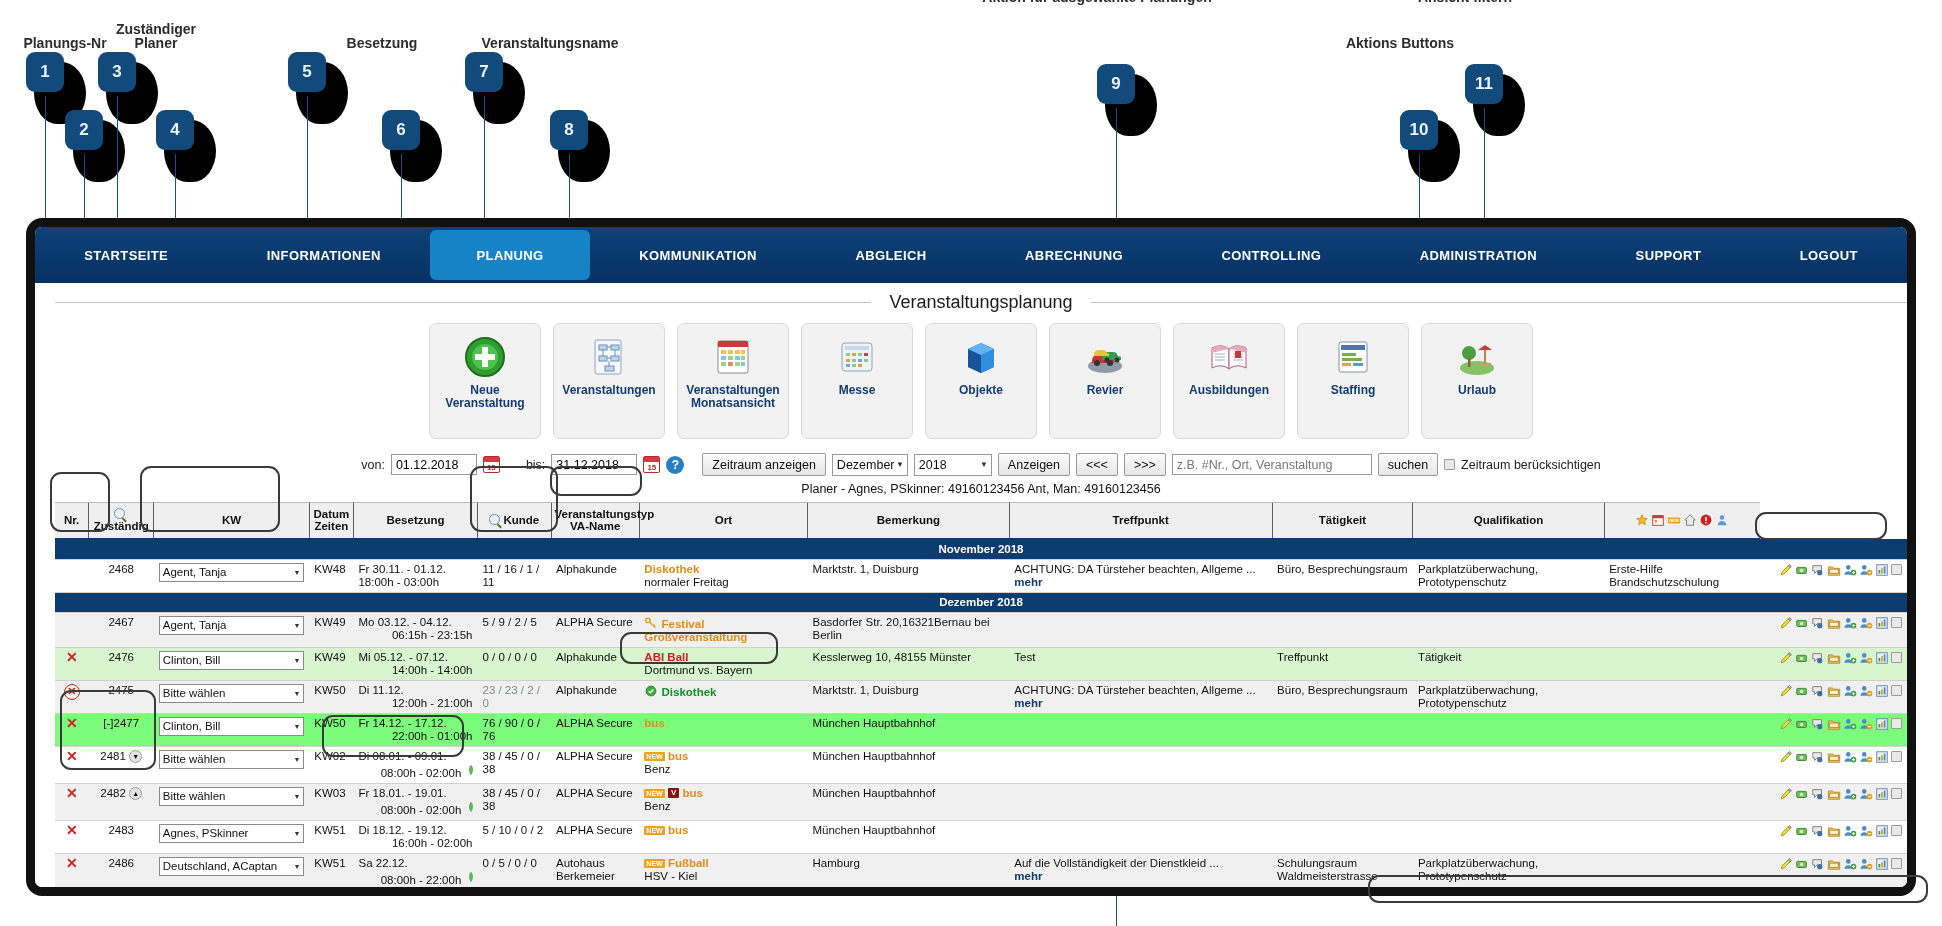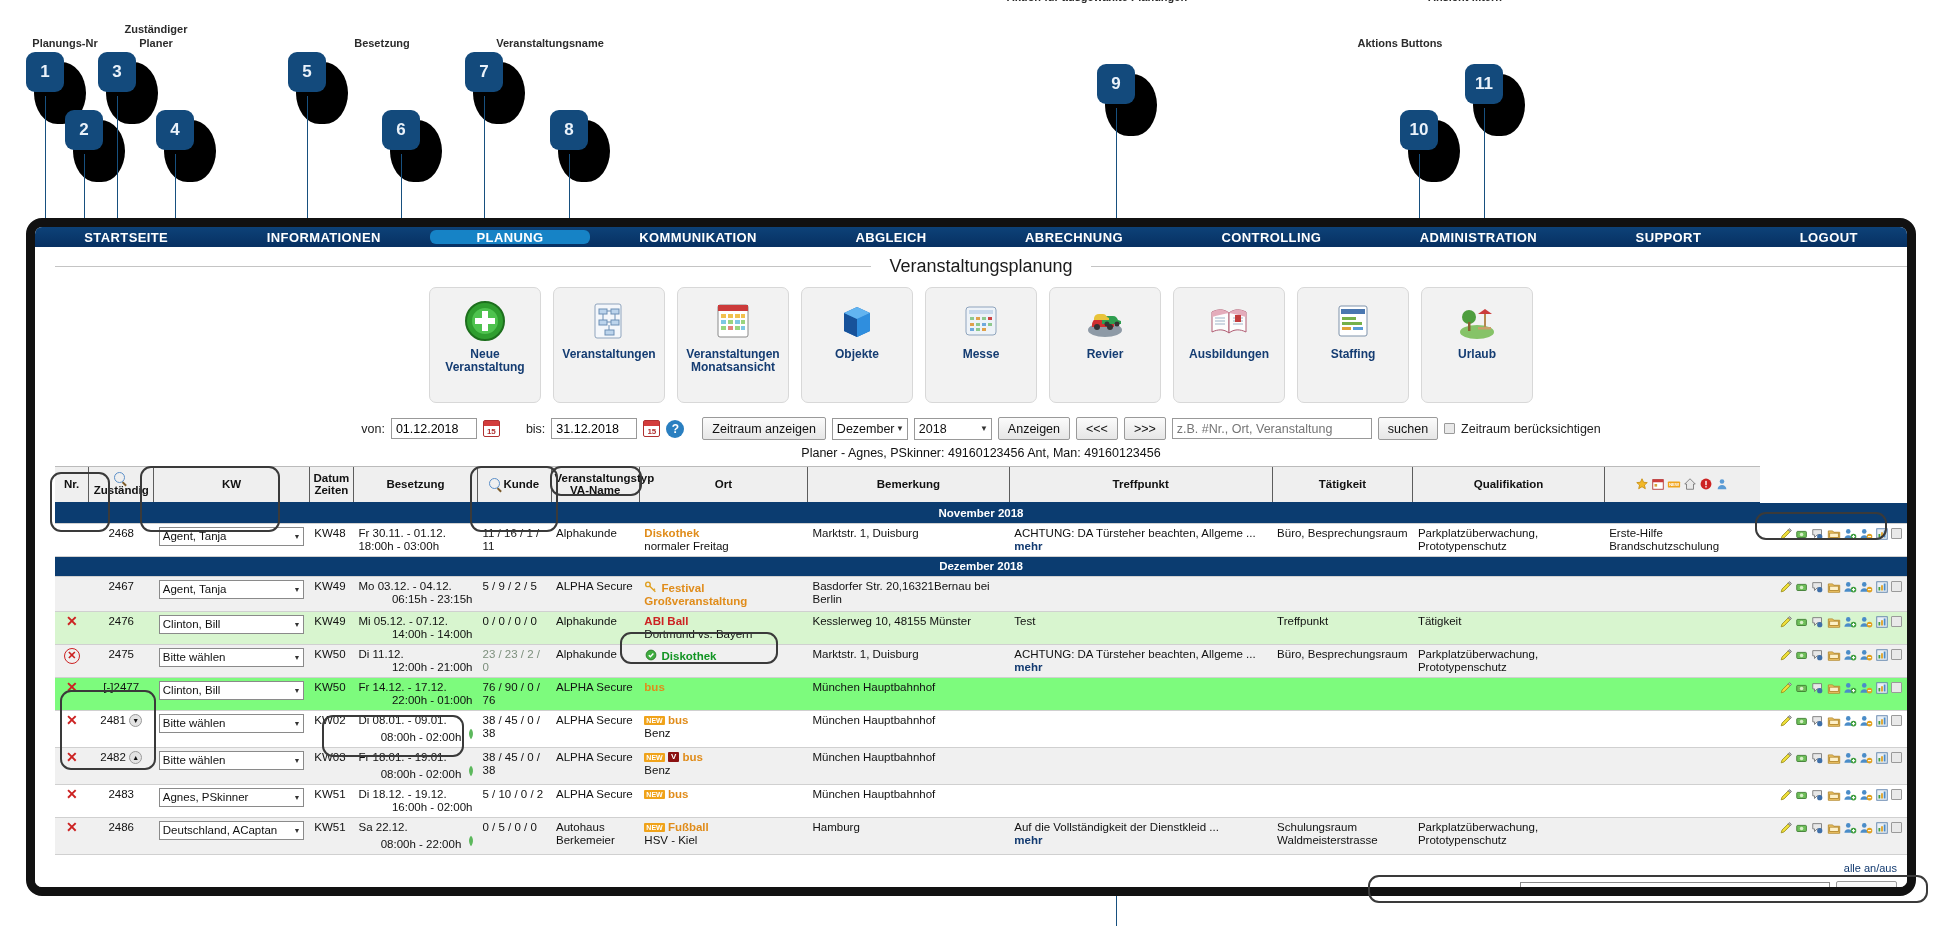--- a/index.html
+++ b/index.html
@@ -22,39 +22,39 @@
   .callout .num {
     position:absolute; left:0; top:0;
     width:38px; height:40px; background:#134a7c;
     border-radius:9px;
     color:#eaf2fa; font-size:17px; font-weight:bold;
     display:flex; align-items:center; justify-content:center;
     font-family:"Liberation Sans", sans-serif;
     z-index:3;
   }
   .callout .clabel {
-    position:absolute; color:#2c2c2c; font-size:11px; font-weight:bold;
+    position:absolute; color:#2c2c2c; font-size:14px; font-weight:bold;
     white-space:pre; text-align:center; line-height:14px;
     left:50%; transform:translateX(-50%); bottom:60px;
   }
   .cline { position:absolute; width:1px; background:#17507f; z-index:1; }
 
   
   #app-frame {
     position:absolute; left:26px; top:218px; width:1890px; height:678px;
     background:#ffffff;
     border:9px solid #111111;
     border-radius:16px;
     overflow:hidden;
     z-index:5;
   }
 
   
   #navbar {
-    height:20px; background:#0b3c70;
+    height:56px; background:#0b3c70;
     background:linear-gradient(#0d4278,#073062);
     display:flex; align-items:stretch;
     position:relative;
   }
   .nav-item {
     flex:1 1 auto; display:flex; align-items:center; justify-content:center;
     color:#ffffff; font-size:13px; font-weight:bold; letter-spacing:.4px;
     cursor:pointer; white-space:nowrap; padding:0 4px;
   }
   .nav-item.active {
@@ -358,51 +358,51 @@
               <rect x="29" y="20" width="4" height="4" fill="#9ad57f"></rect>
               <rect x="29" y="26" width="4" height="4" fill="#7ec8e3"></rect>
             </svg>
           </div>
           <div class="lbl">Veranstaltungen
 Monatsansicht</div>
         </div>
         <div class="tool-btn">
           <div class="ico">
             <svg width="42" height="42" viewBox="0 0 42 42">
-              <polygon points="8,13 21,7 34,13 34,31 21,37 8,31" fill="#1f6fc4"></polygon>
-              <polygon points="8,13 21,19 21,37 8,31" fill="#17529a"></polygon>
-              <polygon points="21,19 34,13 34,31 21,37" fill="#2f8ede"></polygon>
-              <polygon points="8,13 21,7 34,13 21,19" fill="#62b4f0"></polygon>
-            </svg>
-          </div>
-          <div class="lbl">Objekte</div>
-        </div>
-        <div class="tool-btn">
-          <div class="ico">
-            <svg width="42" height="42" viewBox="0 0 42 42">
               <rect x="6" y="7" width="30" height="28" rx="3" fill="#eef3f8" stroke="#8fa4bd"></rect>
               <rect x="9" y="10" width="24" height="4" fill="#c7d8ea"></rect>
               <g fill="#8ec98e">
                 <rect x="10" y="17" width="4" height="3"></rect>
                 <rect x="22" y="17" width="4" height="3"></rect>
                 <rect x="16" y="23" width="4" height="3"></rect>
                 <rect x="28" y="23" width="4" height="3"></rect>
               </g>
               <g fill="#e0a04a">
                 <rect x="16" y="17" width="4" height="3"></rect>
                 <rect x="10" y="23" width="4" height="3"></rect>
                 <rect x="22" y="28" width="4" height="3"></rect>
               </g>
               <rect x="28" y="17" width="4" height="3" fill="#cc4444"></rect>
               <rect x="22" y="23" width="4" height="3" fill="#6fa8dc"></rect>
               <rect x="10" y="28" width="4" height="3" fill="#6fa8dc"></rect>
               <rect x="16" y="28" width="4" height="3" fill="#8ec98e"></rect>
             </svg>
           </div>
           <div class="lbl">Messe</div>
+        </div>
+        <div class="tool-btn">
+          <div class="ico">
+            <svg width="42" height="42" viewBox="0 0 42 42">
+              <polygon points="8,13 21,7 34,13 34,31 21,37 8,31" fill="#1f6fc4"></polygon>
+              <polygon points="8,13 21,19 21,37 8,31" fill="#17529a"></polygon>
+              <polygon points="21,19 34,13 34,31 21,37" fill="#2f8ede"></polygon>
+              <polygon points="8,13 21,7 34,13 21,19" fill="#62b4f0"></polygon>
+            </svg>
+          </div>
+          <div class="lbl">Objekte</div>
         </div>
         <div class="tool-btn">
           <div class="ico">
             <svg width="42" height="42" viewBox="0 0 42 42">
               <ellipse cx="21" cy="30" rx="17" ry="7" fill="#8e9aa6"></ellipse>
               <path d="M8 24c1-4 3-6 7-6h6c3 0 5 2 6 5l3 1v3H8z" fill="#cf3030"></path>
               <circle cx="13" cy="27" r="3" fill="#333"></circle>
               <circle cx="26" cy="27" r="3" fill="#333"></circle>
               <path d="M18 20c1-3 3-4 6-4h5c3 0 4 2 5 4l3 1v3H18z" fill="#2f9e4f"></path>
               <circle cx="23" cy="24" r="2.5" fill="#333"></circle>

